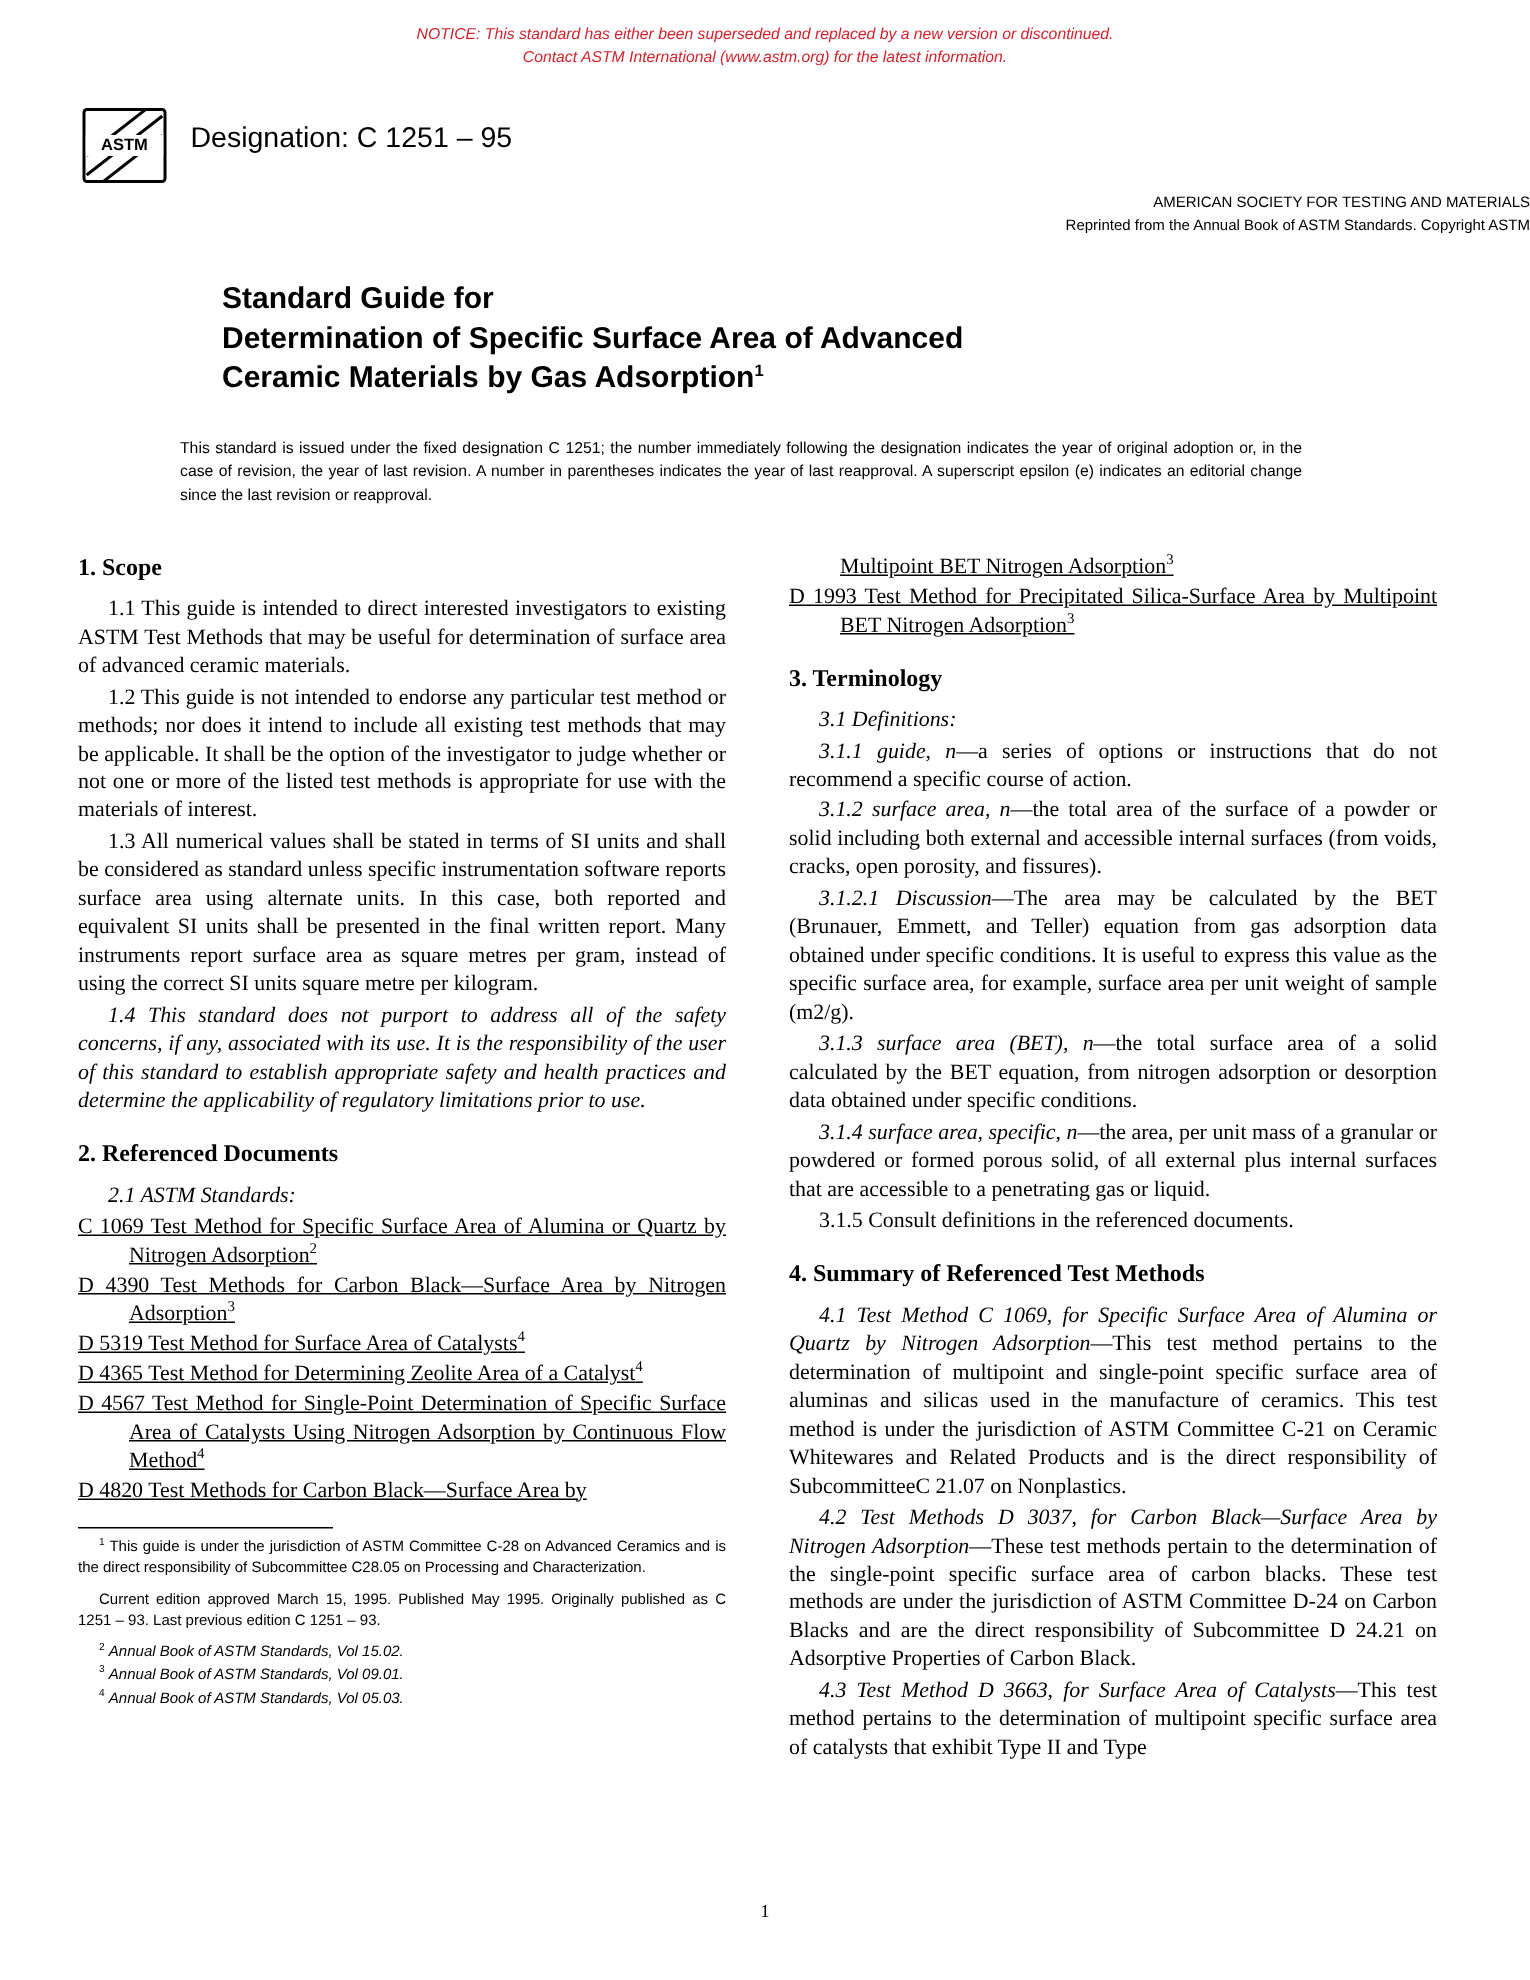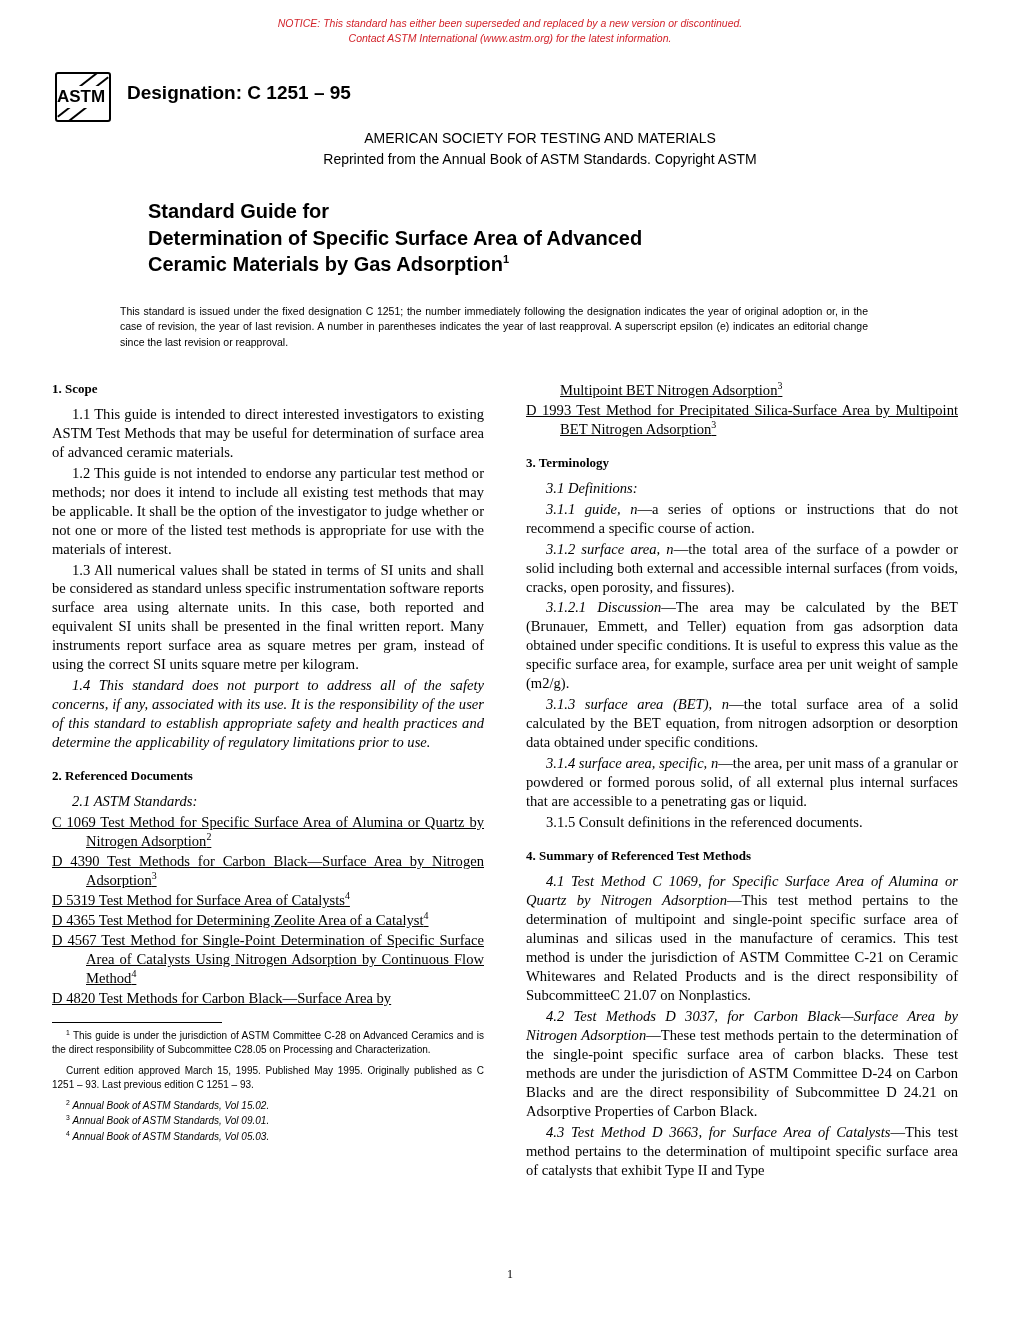--- a/index.html
+++ b/index.html
@@ -53,40 +53,41 @@
     left: -6px;
     right: -6px;
     height: 2px;
     background: #000;
     transform: rotate(-38deg);
   }
   .astm-logo .letters {
     position: absolute;
     left: 0; right: 0; top: 50%;
     transform: translateY(-50%);
+    text-align: center;
     font-family: "Liberation Sans", sans-serif;
     font-weight: bold;
-    font-size: 17px;
+    font-size: 11px;
     letter-spacing: 0px;
     color: #000;
     background: #fff;
     padding: 1px 0;
     transform-origin: center;
   }
   .designation {
     font-family: "Liberation Sans", sans-serif;
-    font-weight: bold;
+    font-weight: normal;
     font-size: 19px;
     margin-left: 16px;
     margin-top: 10px;
   }
   .org-block {
-    text-align: center;
-    font-family: "Liberation Sans", sans-serif;
-    font-size: 14px;
+    text-align: right;
+    font-family: "Liberation Sans", sans-serif;
+    font-size: 10px;
     line-height: 1.5;
     margin-top: 6px;
     padding-left: 60px;
   }
 
   
   .title-block {
     padding-left: 148px;
     padding-right: 60px;
     margin-top: 28px;
@@ -118,21 +119,21 @@
   }
   .col {
     width: 432px;
     font-size: 14.6px;
     line-height: 1.30;
     text-align: justify;
   }
   h2.sec {
     font-family: "Liberation Serif", serif;
     font-weight: bold;
-    font-size: 13px;
+    font-size: 16px;
     margin: 0 0 7px 0;
   }
   h2.sec.spaced { margin-top: 16px; }
   p {
     margin: 0 0 2px 0;
     text-indent: 20px;
   }
   p.ital { font-style: italic; }
   .hang {
     margin: 0 0 1px 0;

